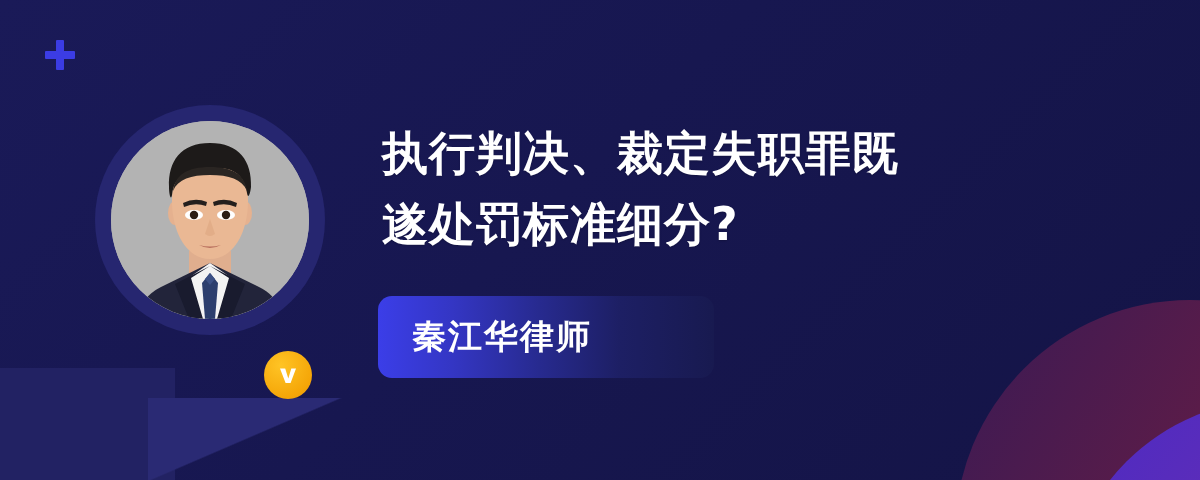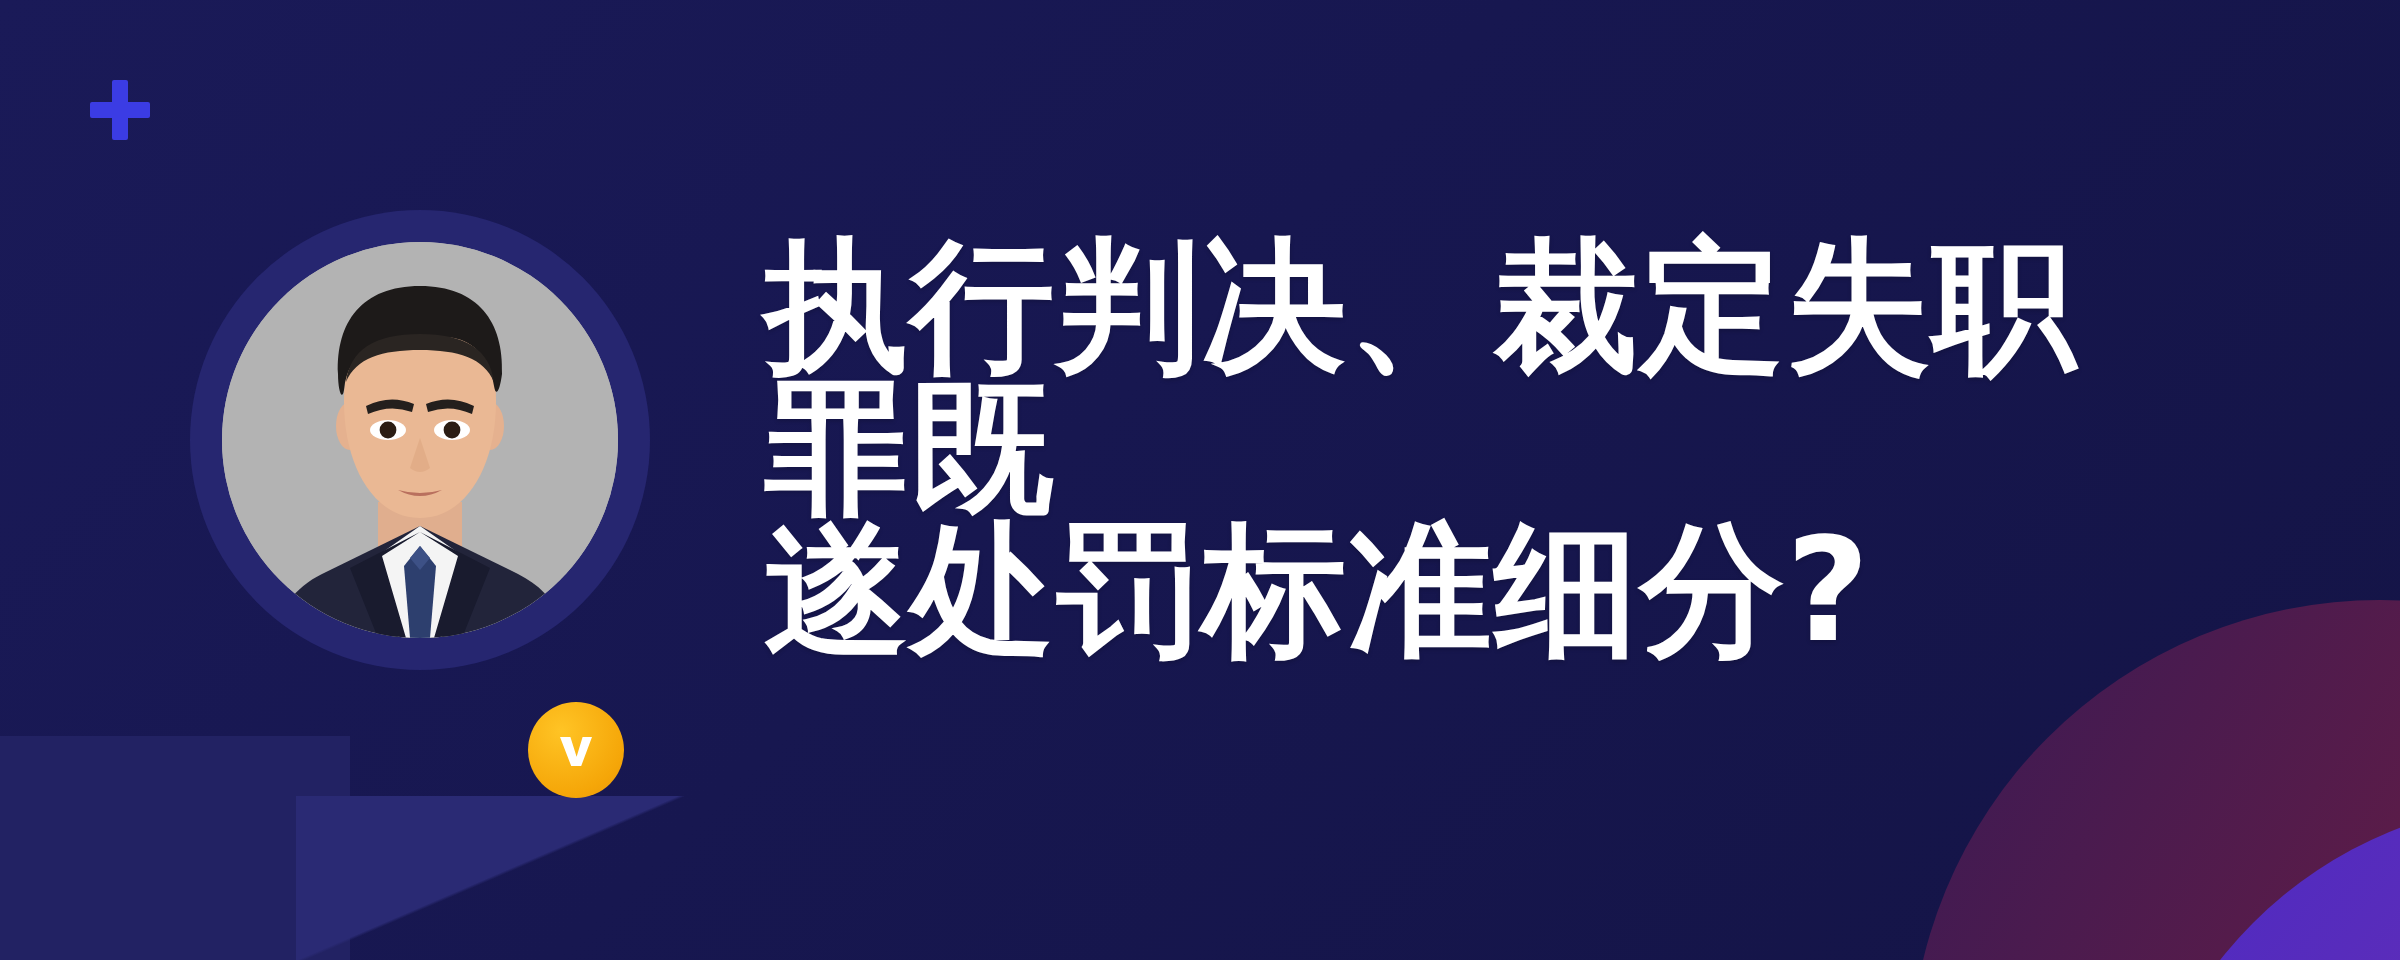--- a/index.html
+++ b/index.html
@@ -151,21 +151,21 @@
   .content {
     position: absolute;
     left: 382px;
     top: 118px;
     width: 700px;
   }
 
   .title {
     margin: 0;
     color: #ffffff;
-    font-size: 72px;
+    font-size: 46px;
     line-height: 71px;
     font-weight: 700;
     letter-spacing: 1px;
     white-space: pre-line;
     text-shadow: 0 1px 2px rgba(0,0,0,0.18);
   }
 
   .author-badge {
     position: absolute;
     left: 378px;
@@ -245,14 +245,17 @@
         <path d="M5 6.5 L10.2 6.5 L13.3 16.4 L16.3 6.5 L21 6.5 L15.6 21 L10.6 21 Z" fill="#ffffff"></path>
       </svg>
     </div>
   </div>
 
   <div class="content">
     <h1 class="title">执行判决、裁定失职罪既
 遂处罚标准细分?</h1>
   </div>
 
+  <div class="author-badge">
+    <span class="author-name">秦江华律师</span>
+  </div>
 
 </div>
 
 </body></html>

